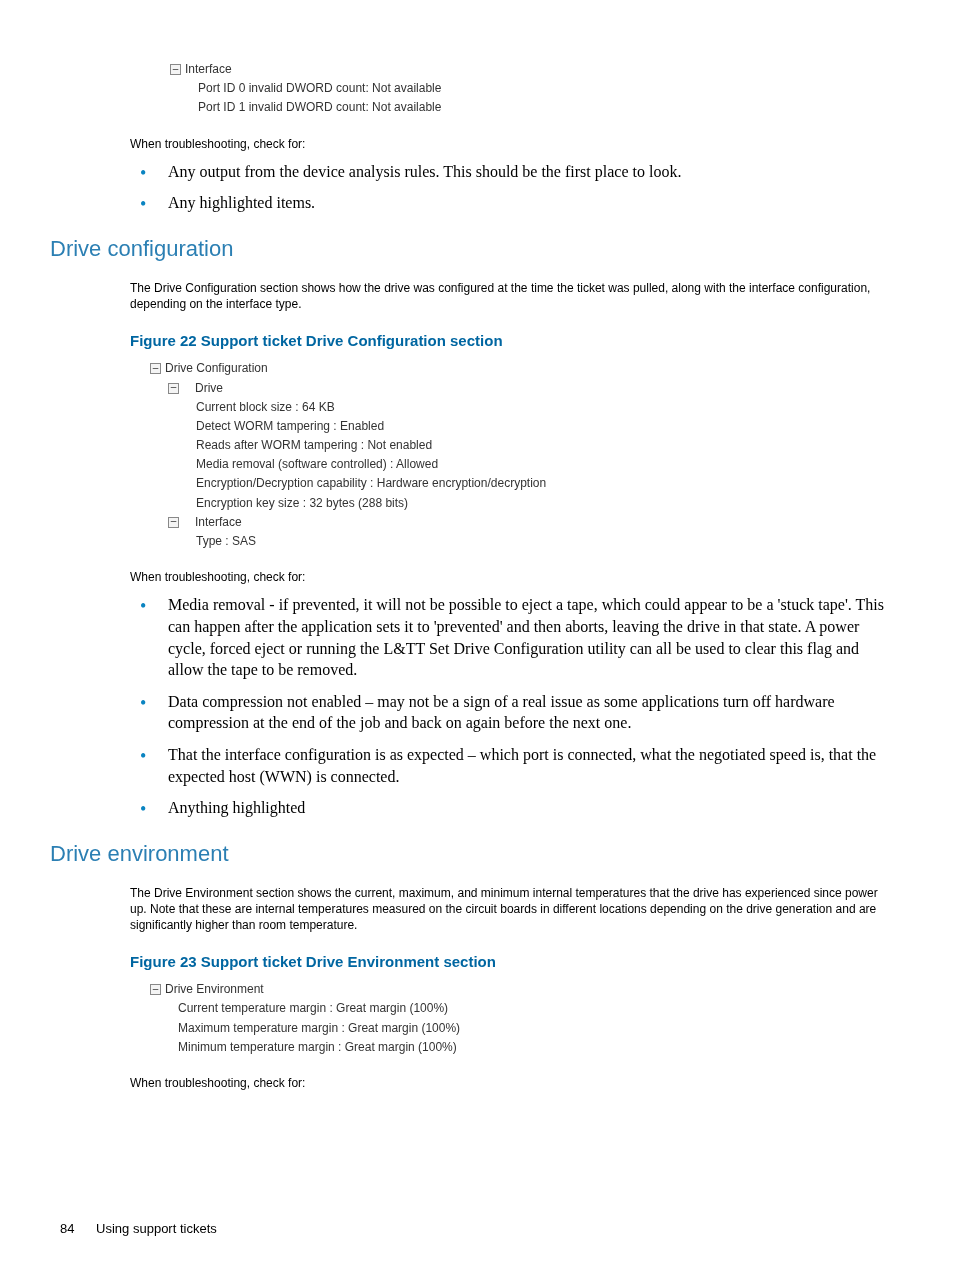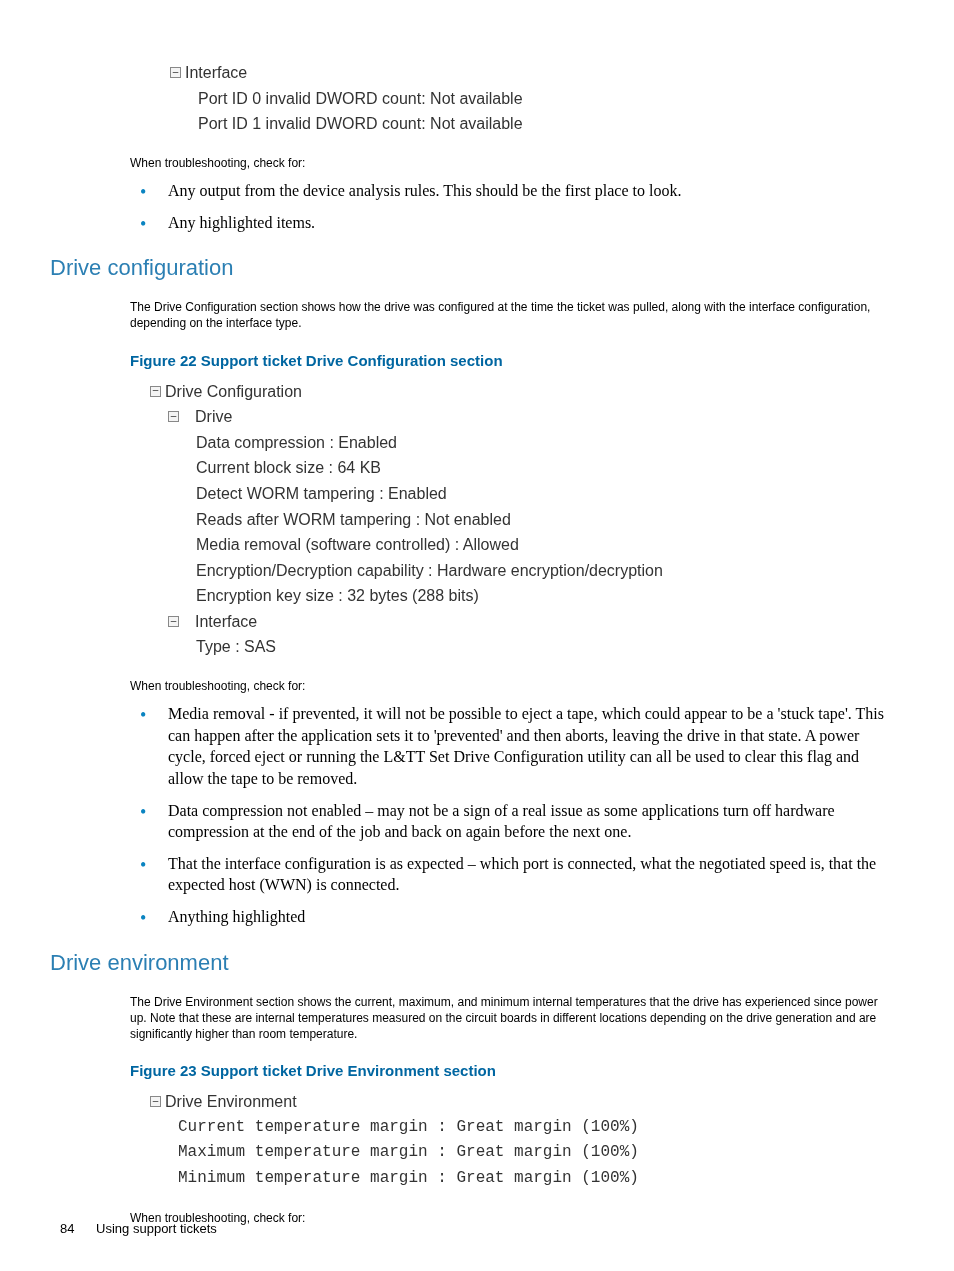--- a/index.html
+++ b/index.html
@@ -5,28 +5,28 @@
   * { box-sizing: border-box; margin: 0; padding: 0; }
   body {
     width: 954px;
     height: 1271px;
     background: #fff;
     font-family: Arial, Helvetica, sans-serif;
     padding: 60px 60px 30px 60px;
     position: relative;
     color: #000;
   }
-  .tree-block { margin-left: 110px; font-size: 16px; color: #333; line-height: 1.6; }
+  .tree-block { margin-left: 110px; font-size: 12px; color: #333; line-height: 1.6; }
   .tree-block .node { display: flex; align-items: center; gap: 4px; }
   .tree-block .leaf { margin-left: 28px; }
   .tree-block.fig22 { margin-left: 90px; }
   .tree-block.fig22 .node2 { margin-left: 18px; display:flex; align-items:center; gap:16px;}
   .tree-block.fig22 .leaf2 { margin-left: 46px; }
   .tree-block.fig23 { margin-left: 90px; }
-  .tree-block.fig23 .leaf { margin-left: 28px; font-family: Liberation Mono, monospace; }
+  .tree-block.fig23 .leaf { margin-left: 28px; }
   .minus-icon {
     display: inline-flex;
     width: 11px; height: 11px;
     border: 1px solid #888;
     background: #f4f4f4;
     align-items: center; justify-content: center;
     font-size: 10px; line-height: 1;
     color: #333;
   }
   .minus-icon::before { content: "–"; position: relative; top:-1px;}
@@ -105,21 +105,20 @@
 
 <div class="tree-block fig22" style="margin-top:10px;">
   <div class="node">
     <span class="minus-icon"></span>
     <span>Drive Configuration</span>
   </div>
   <div class="node2">
     <span class="minus-icon"></span>
     <span>Drive</span>
   </div>
-  <div class="leaf2">Data compression : Enabled</div>
   <div class="leaf2">Current block size : 64 KB</div>
   <div class="leaf2">Detect WORM tampering : Enabled</div>
   <div class="leaf2">Reads after WORM tampering : Not enabled</div>
   <div class="leaf2">Media removal (software controlled) : Allowed</div>
   <div class="leaf2">Encryption/Decryption capability : Hardware encryption/decryption</div>
   <div class="leaf2">Encryption key size : 32 bytes (288 bits)</div>
   <div class="node2">
     <span class="minus-icon"></span>
     <span>Interface</span>
   </div>

